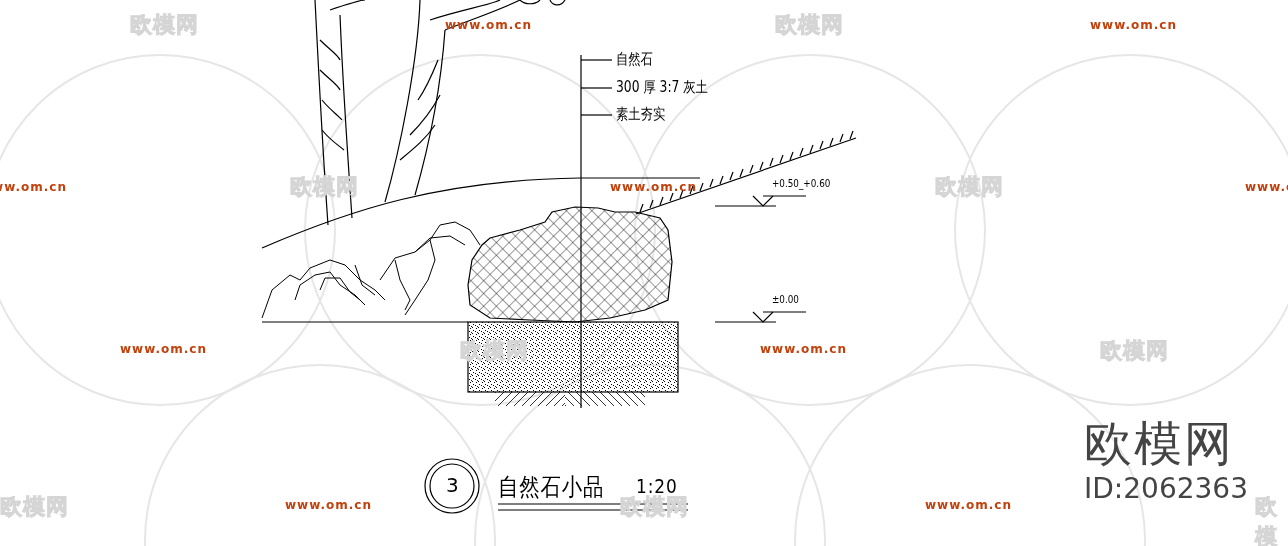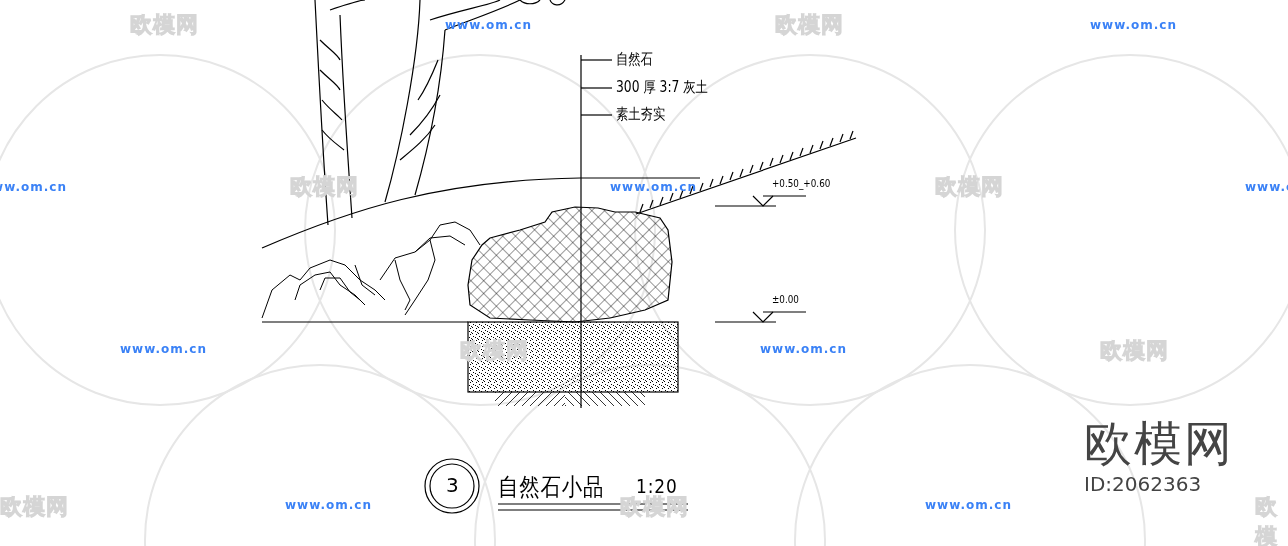--- a/index.html
+++ b/index.html
@@ -1,20 +1,20 @@
 <!DOCTYPE html>
 <html><head>
 <meta charset="utf-8">
 <style>
   html,body{margin:0;padding:0;background:#fff;}
   body{width:1288px;height:546px;overflow:hidden;position:relative;font-family:"DejaVu Sans",sans-serif;}
   #canvas{position:absolute;left:0;top:0;width:1288px;height:546px;}
   .wm-text{position:absolute;color:#d9d9d9;font-family:"DejaVu Sans",sans-serif;font-weight:bold;}
   .wm-logo{font-size:22px;letter-spacing:1px;-webkit-text-stroke:1px #d5d5d5;color:#fff;}
-  .wm-url{font-size:12px;color:#3b82f6;letter-spacing:1px;}
+  .wm-url{font-size:12px;color:#c2410c;letter-spacing:1px;}
   .cad{position:absolute;color:#000;font-family:"DejaVu Sans",sans-serif;white-space:nowrap;}
   .lbl{font-size:15px;transform:scaleX(0.82);transform-origin:left center;}
   .elev{font-size:11px;transform:scaleX(0.8);transform-origin:left center;}
   .title{font-size:24px;transform:scaleX(0.85);transform-origin:left center;letter-spacing:1px;}
   .num{font-size:20px;}
   .brand{position:absolute;color:#444;font-family:"DejaVu Sans",sans-serif;}
 </style>
 </head>
 <body>
 
@@ -147,13 +147,13 @@
 <div class="cad lbl" style="left:616px;top:105px;">素土夯实</div>
 
 <div class="cad elev" style="left:772px;top:177px;">+0.50_+0.60</div>
 <div class="cad elev" style="left:772px;top:293px;">±0.00</div>
 
 <div class="cad num" style="left:446px;top:473px;">3</div>
 <div class="cad title" style="left:498px;top:471px;">自然石小品</div>
 <div class="cad title" style="left:636px;top:474px;font-size:20px;">1:20</div>
 
 <div class="brand" style="left:1084px;top:412px;font-size:48px;letter-spacing:2px;">欧模网</div>
-<div class="brand" style="left:1084px;top:472px;font-size:20px;">ID:2062363</div>
+<div class="brand" style="left:1084px;top:472px;font-size:28px;">ID:2062363</div>
 
 </body></html>

